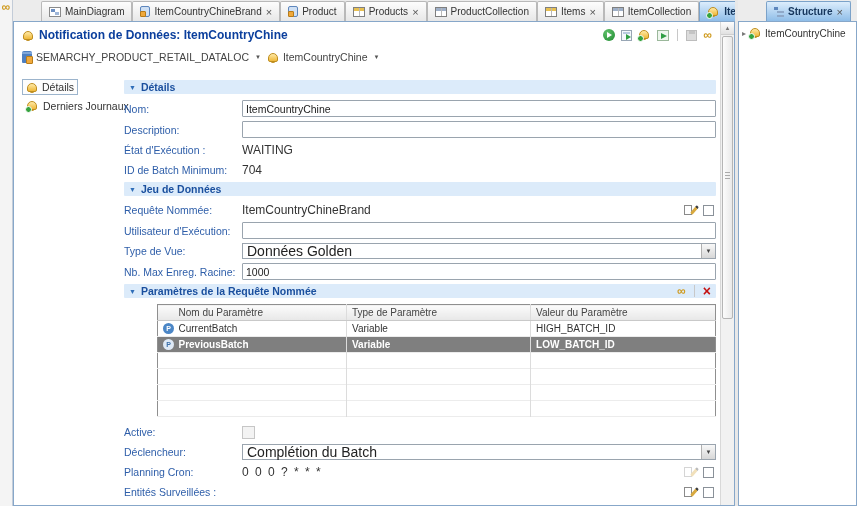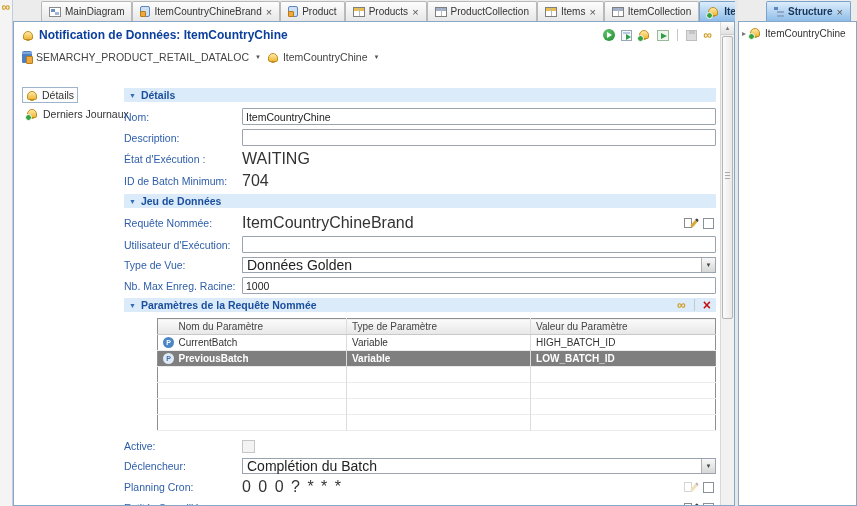--- a/index.html
+++ b/index.html
@@ -25,37 +25,37 @@
   .editor-main{flex:1;padding:6px 2px 0 8px;min-width:0;display:flex;flex-direction:column;overflow:hidden;}
 
   .header-row{display:flex;align-items:center;gap:5px;flex:none;text-align:right;}
   .title{color:#0b3f9d;font-weight:bold;font-size:12px;}
   .toolbar{margin-left:auto;display:flex;align-items:center;gap:6px;padding-right:6px;}
   .tb-sep{width:1px;height:12px;background:#c8c8c8;margin:0 2px;}
 
   .breadcrumb{display:flex;align-items:center;gap:4px;margin-top:9px;font-size:10.5px;color:#444;flex:none;}
   .dd-arrow{font-size:6px;color:#555;margin:0 2px;}
 
-  .body-row{display:flex;margin-top:22px;flex:1;min-height:0;}
+  .body-row{display:flex;margin-top:14px;flex:1;min-height:0;}
   .side-nav{width:102px;flex:none;padding-top:2px;}
   .nav-item{display:flex;align-items:center;gap:4px;font-size:10.5px;color:#333;
     padding:1px 3px;margin-bottom:3px;width:max-content;border:1px solid transparent;}
   .nav-item.selected{border:1px solid #9cb4cc;background:#fdfdfd;}
 
   .form{flex:1;min-width:0;padding-right:2px;overflow:hidden;}
 
   .sec{height:14px;background:#dcebfa;display:flex;align-items:center;gap:5px;
     padding:0 5px;margin:3px 0 6px 0;border-radius:1px;}
   .sec .tri{font-size:7px;color:#2f6db8;}
   .sec-title{color:#1a4f9e;font-weight:bold;font-size:10.5px;}
   .sec-actions{margin-left:auto;display:flex;align-items:center;gap:6px;}
 
   .frow{display:flex;align-items:center;margin-bottom:4px;min-height:16px;}
   .flabel{width:118px;flex:none;color:#2e5ea9;font-size:10.5px;}
-  .fvalue{color:#333;font-size:16px;}
+  .fvalue{color:#333;font-size:12px;}
   .cron{letter-spacing:1.5px;}
   input.finput{flex:1;height:13px;border:1px solid #9aa4ae;font-size:10.5px;padding:1px 3px;
     font-family:"Liberation Sans",sans-serif;color:#222;border-radius:1px;outline:none;}
   .selectbox{flex:1;height:16px;border:1px solid #9aa4ae;display:flex;align-items:center;background:#fff;box-sizing:border-box;}
   .selectbox .sel-text{flex:1;padding:0 4px;font-size:14px;color:#222;}
   .sel-btn{width:14px;height:100%;background:linear-gradient(#f8f8f8,#d7d7d7);
     border-left:1px solid #b0b0b0;display:flex;align-items:center;justify-content:center;font-size:6px;color:#444;box-sizing:border-box;}
   .row-icons{margin-left:auto;display:flex;gap:6px;align-items:center;padding-right:2px;}
 
   .chk{width:9px;height:9px;border:1px solid #8a9199;background:#fff;flex:none;}

